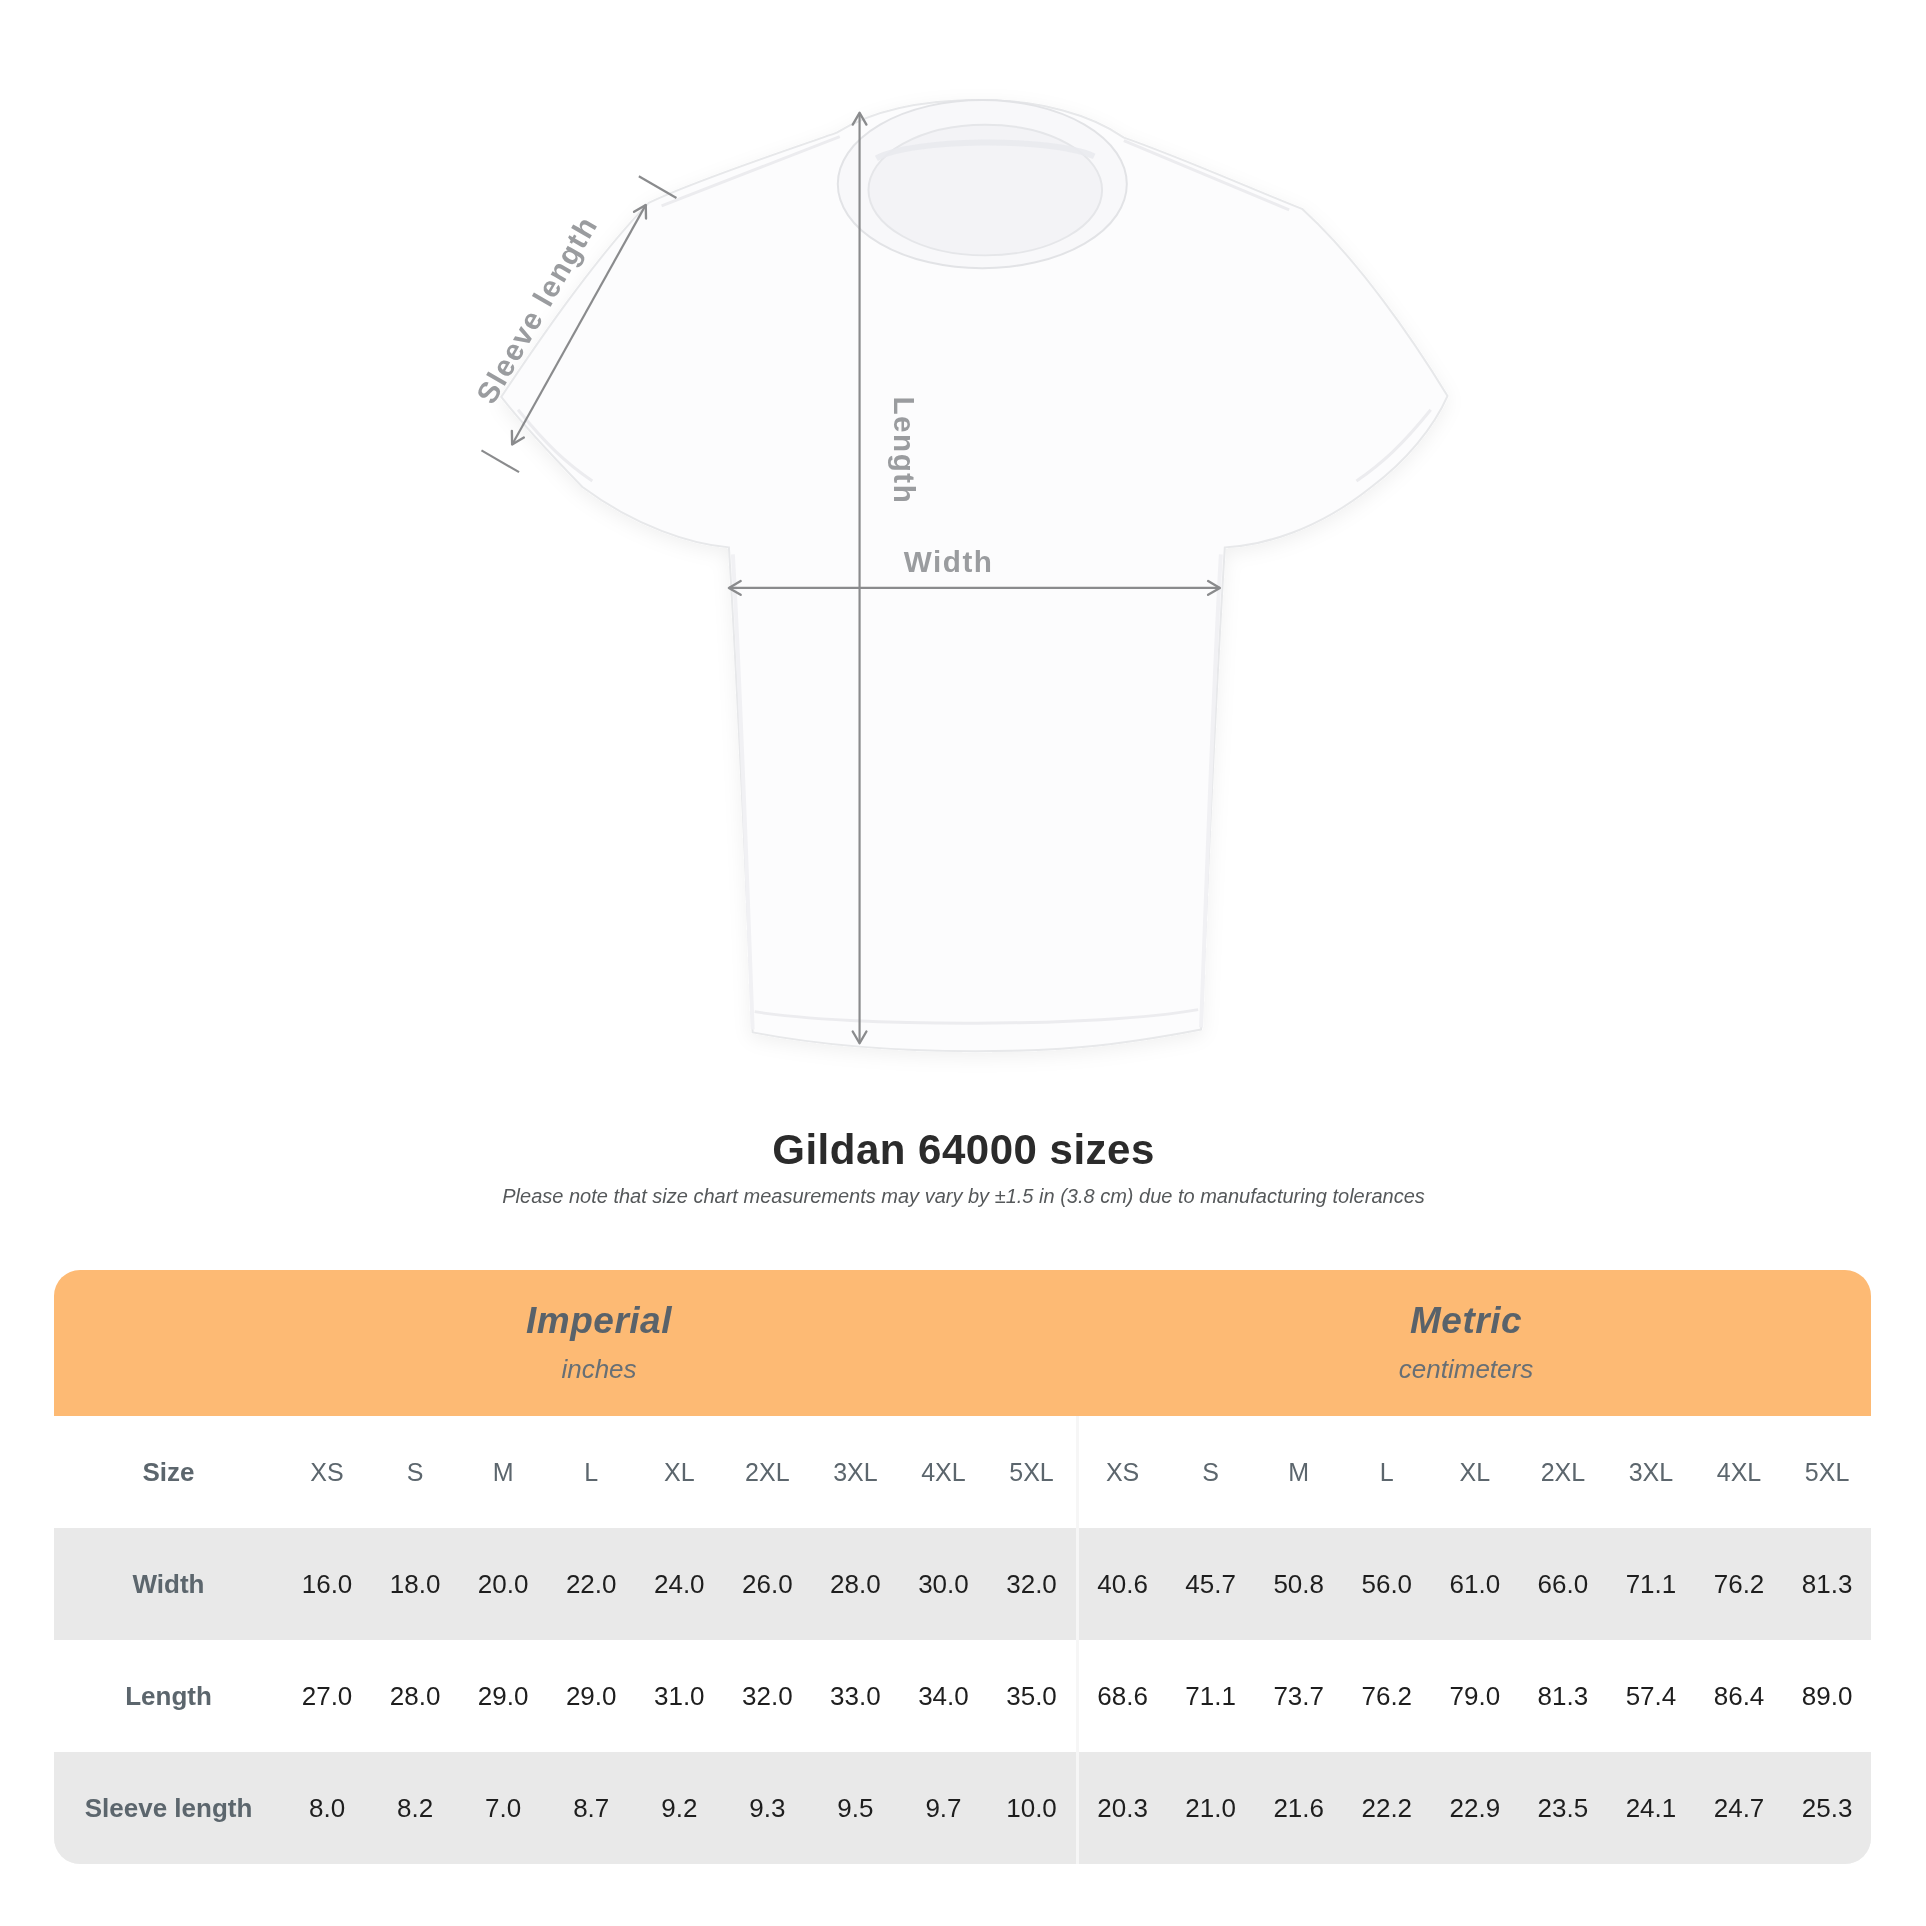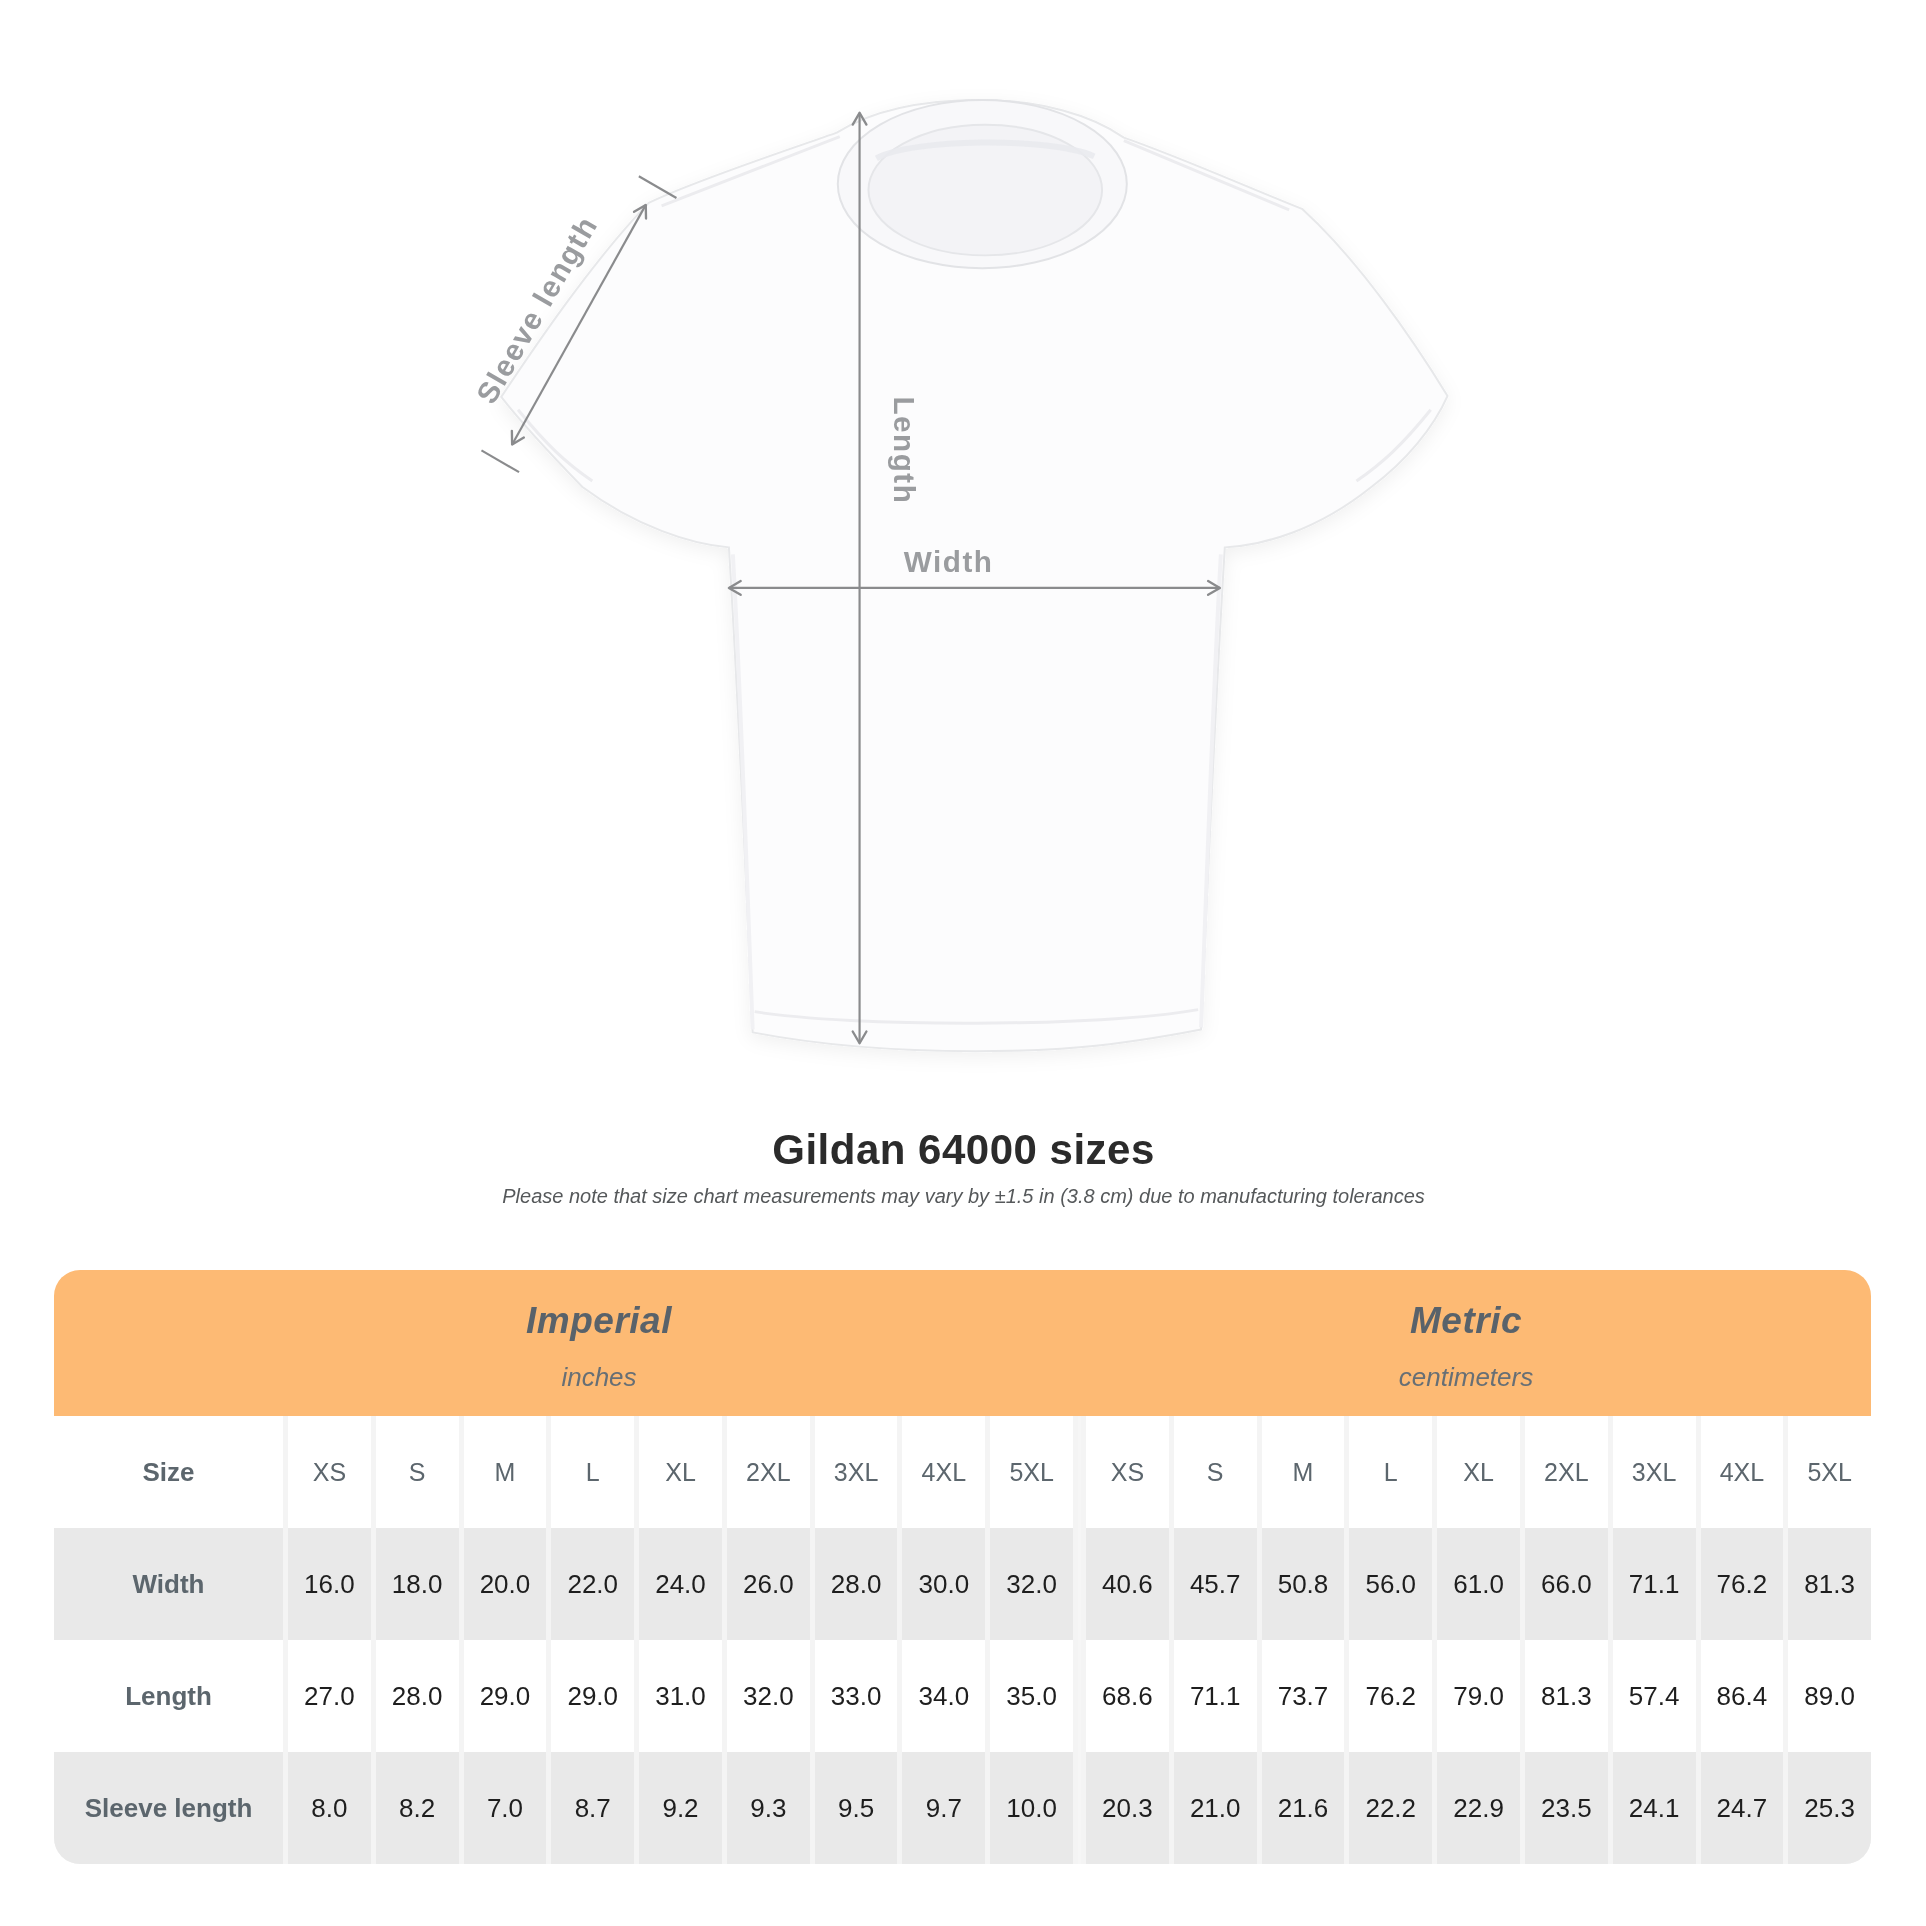--- a/index.html
+++ b/index.html
@@ -12,25 +12,25 @@
   
   #title-block{position:absolute;left:0;top:1127px;width:1927px;text-align:center;}
   #page-title{font-size:42px;font-weight:700;color:#2b2b2b;line-height:1.1;letter-spacing:0.5px;}
   #page-subtitle{margin-top:12px;font-size:20px;font-style:italic;color:#55585a;}
 
   
   #size-table{position:absolute;left:54px;top:1270px;width:1817px;}
   #band{position:relative;height:146px;background:#fdba74;border-radius:26px 26px 0 0;}
   .unit-group{position:absolute;top:30px;transform:translateX(-50%);text-align:center;}
   .unit-group .g-name{font-size:37px;font-weight:700;font-style:italic;color:#59626a;letter-spacing:0.5px;}
-  .unit-group .g-unit{margin-top:20px;font-size:26px;font-style:italic;color:#676f75;}
+  .unit-group .g-unit{margin-top:12px;font-size:26px;font-style:italic;color:#676f75;}
   #group-imperial{left:545px;}
   #group-metric{left:1412px;}
 
-  #grid{display:flex;gap:5px;height:448px;background:#f4f4f4;
+  #grid{display:flex;height:448px;background:#f4f4f4;
         border-radius:0 0 26px 26px;overflow:hidden;}
   .col{display:flex;flex-direction:column;flex:1;min-width:0;}
   .col.label-col{flex:0 0 229px;}
   .wide-gap{flex:0 0 3px;background:#f6f6f6;}
   .cell{height:112px;display:flex;align-items:center;justify-content:center;
         background:#ffffff;font-size:26px;color:#1e1e1e;white-space:nowrap;}
   .cell.g{background:#e9e9e9;}
   .cell.head{font-weight:400;font-size:25px;color:#5c666d;}
   .label-col .cell{font-weight:700;font-size:26px;color:#5c666d;}
 </style>

